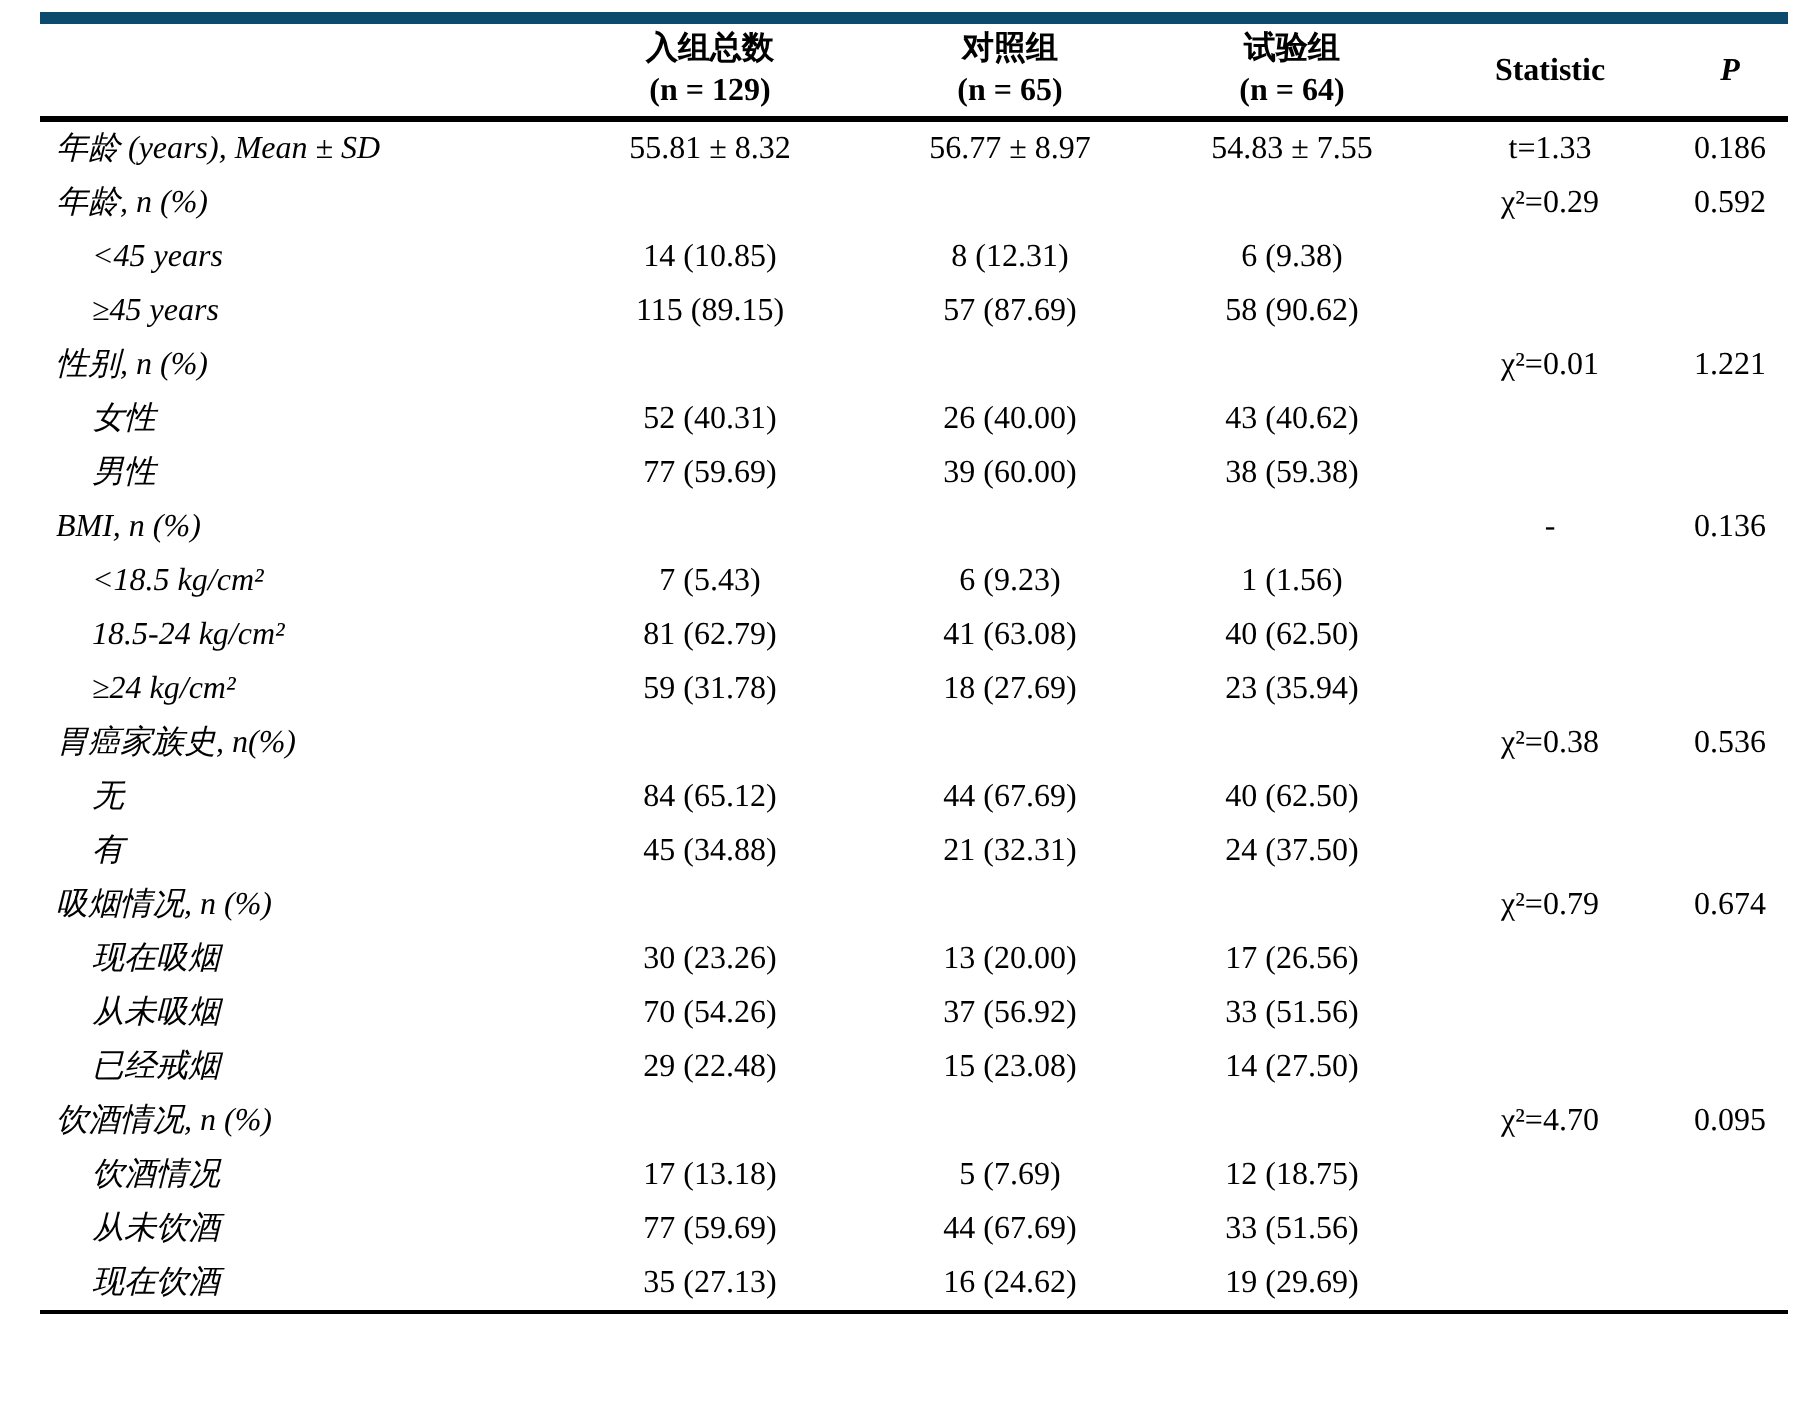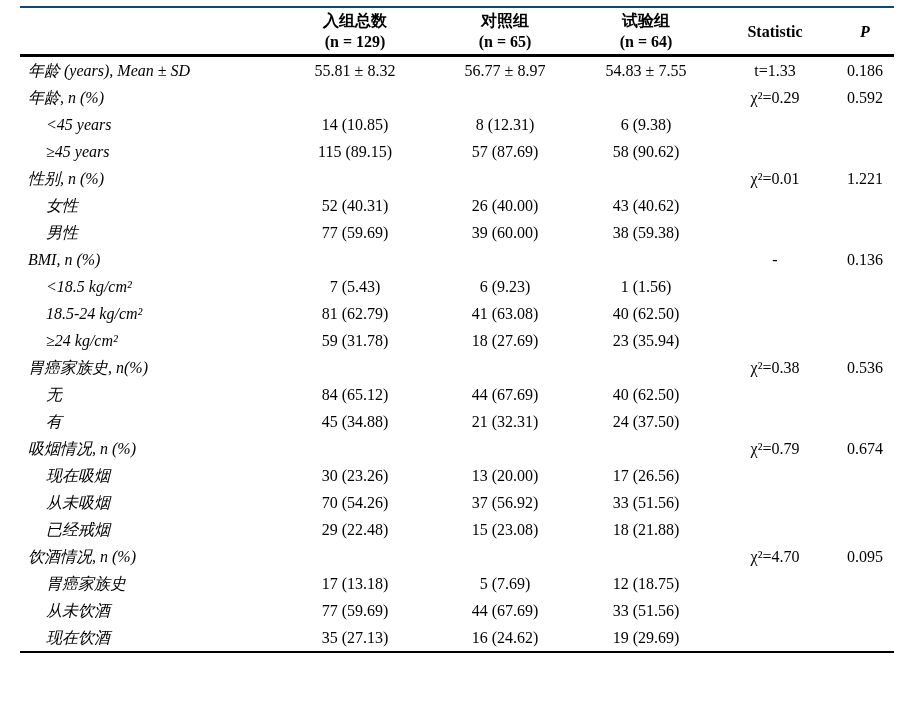--- a/index.html
+++ b/index.html
@@ -15,21 +15,21 @@
     overflow: hidden;
   }
   .page {
     padding: 6px 20px 0 20px;
     box-sizing: border-box;
   }
   table {
     width: 866px;
     table-layout: fixed;
     border-collapse: collapse;
-    border-top: 2px solid #0c4a6e;
+    border-top: 6px solid #0c4a6e;
     border-bottom: 2px solid #000000;
   }
   thead tr {
     border-bottom: 3px solid #000000;
   }
   th {
     font-weight: bold;
     font-size: 16px;
     line-height: 21px;
     padding: 2px 0;
@@ -230,36 +230,36 @@
     <td class="col-control">37 (56.92)</td>
     <td class="col-trial">33 (51.56)</td>
     <td class="col-stat"></td>
     <td class="col-p"></td>
   </tr>
 
   <tr>
     <td class="col-label indent">已经戒烟</td>
     <td class="col-total">29 (22.48)</td>
     <td class="col-control">15 (23.08)</td>
-    <td class="col-trial">18 (21.88)</td>
+    <td class="col-trial">14 (27.50)</td>
     <td class="col-stat"></td>
     <td class="col-p"></td>
   </tr>
 
   <tr>
     <td class="col-label">饮酒情况, n (%)</td>
     <td class="col-total"></td>
     <td class="col-control"></td>
     <td class="col-trial"></td>
     <td class="col-stat">χ²=4.70</td>
     <td class="col-p">0.095</td>
   </tr>
 
   <tr>
-    <td class="col-label indent">胃癌家族史</td>
+    <td class="col-label indent">饮酒情况</td>
     <td class="col-total">17 (13.18)</td>
     <td class="col-control">5 (7.69)</td>
     <td class="col-trial">12 (18.75)</td>
     <td class="col-stat"></td>
     <td class="col-p"></td>
   </tr>
 
   <tr>
     <td class="col-label indent">从未饮酒</td>
     <td class="col-total">77 (59.69)</td>

